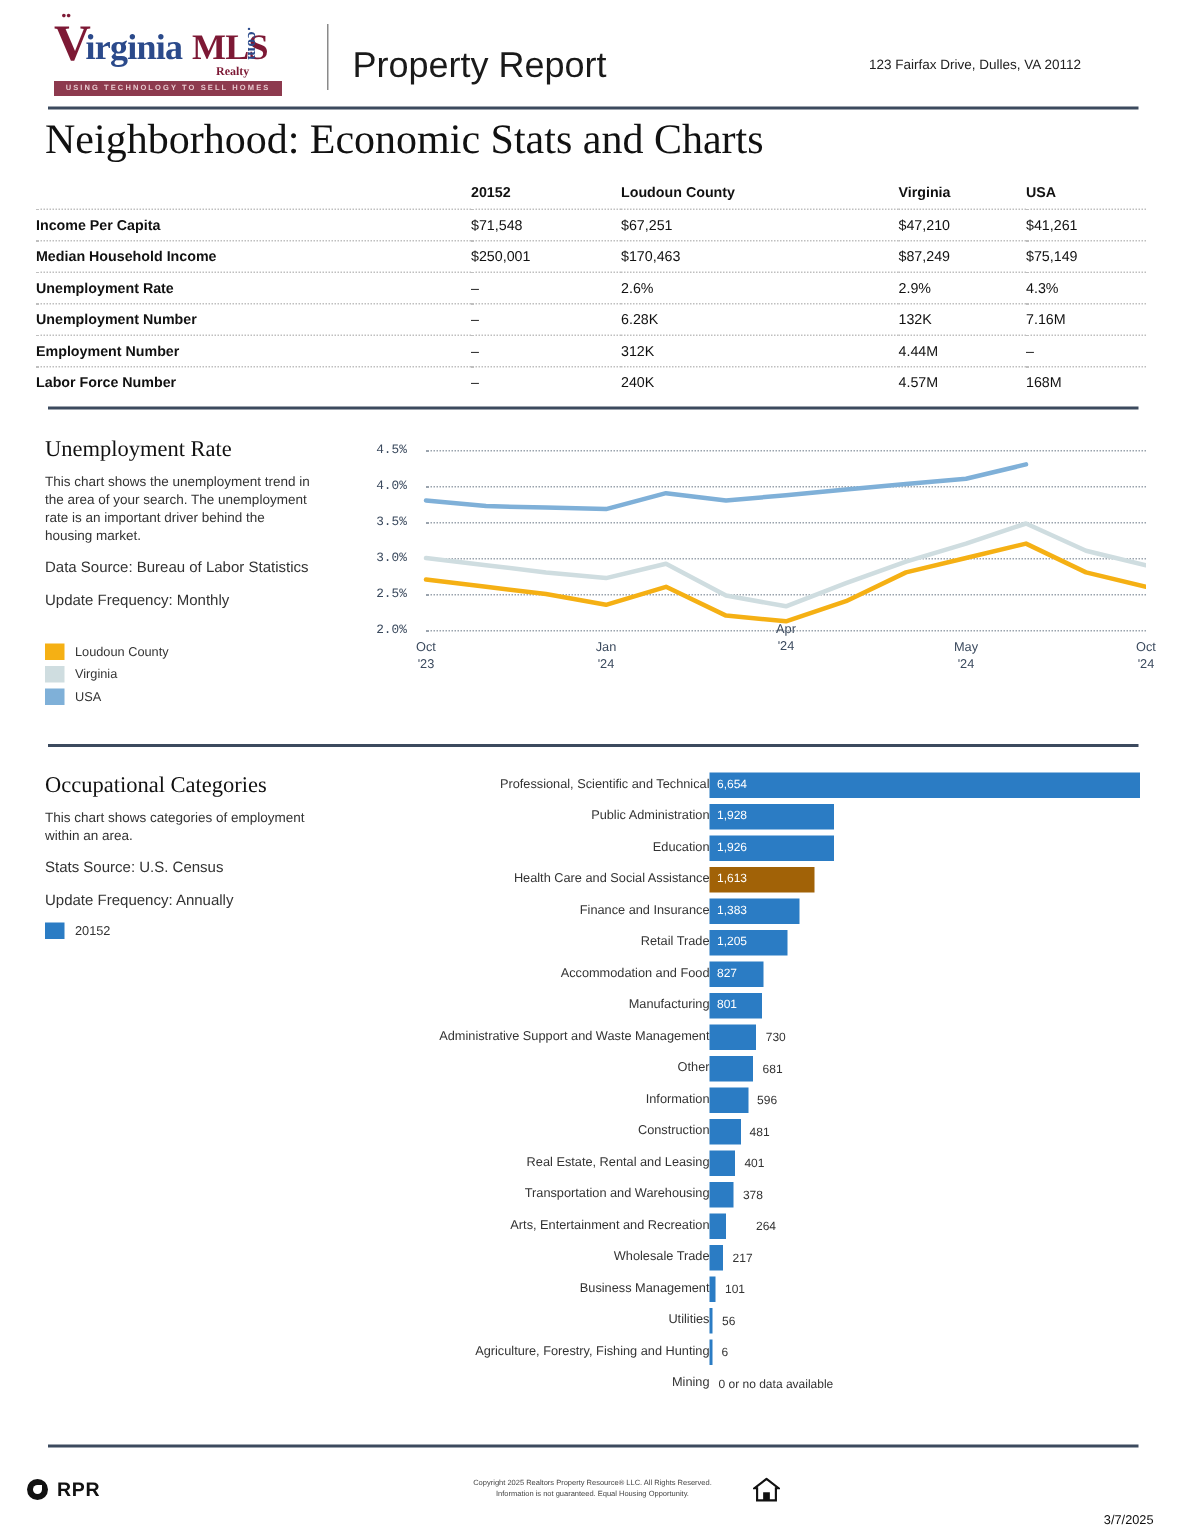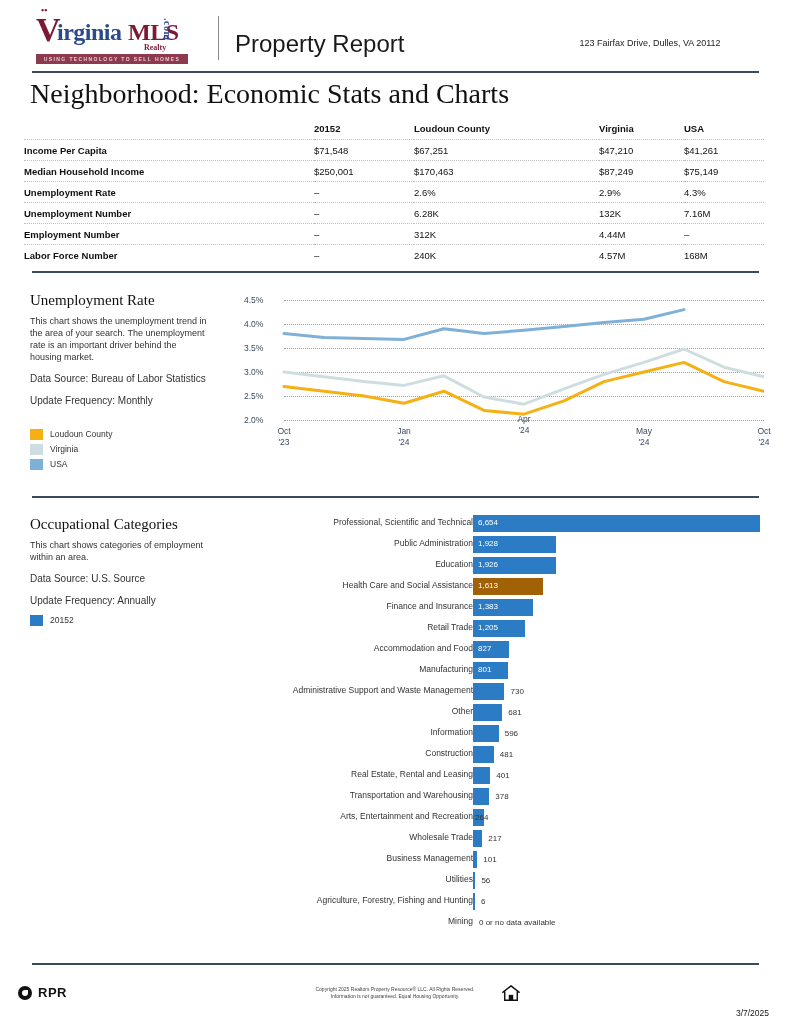--- a/index.html
+++ b/index.html
@@ -160,21 +160,21 @@
     width: 13px; height: 11px; margin-right: 7px; flex: 0 0 auto;
   }
   .legend-text { font-size: 8.5px; color: #333; }
 
   #unemp-chart {
     position: absolute; left: 244px; top: 294px;
     width: 520px; height: 180px;
   }
   .y-tick {
     position: absolute; left: 0; width: 34px;
-    text-align: left; font-size: 8.5px; color: #3b4a5e;
+    text-align: center; font-size: 8.5px; color: #3b4a5e; font-family: Liberation Mono, monospace;
   }
   .gridline {
     position: absolute; left: 40px; width: 480px; height: 1px;
     border-top: 1px dotted #9aa3ad;
   }
   .x-tick {
     position: absolute; text-align: center; font-size: 8.5px;
     color: #3b4a5e; line-height: 11px; width: 40px;
   }
 
@@ -383,21 +383,21 @@
         <div>Oct</div>
         <div>'24</div>
       </div>
     </div>
 
   <div class="section-rule" id="rule-2"></div>
 
   <div id="occ-left">
     <div class="panel-heading">Occupational Categories</div>
     <div class="panel-desc">This chart shows categories of employment within an area.</div>
-    <div class="panel-meta">Data Source: U.S. Source</div>
+    <div class="panel-meta">Stats Source: U.S. Census</div>
     <div class="panel-meta">Update Frequency: Annually</div>
   </div>
   <div id="occ-legend">
       <div class="legend-row">
         <span class="legend-swatch" style="background: rgb(43, 124, 196);"></span>
         <span class="legend-text">20152</span>
       </div>
     </div>
 
   <div id="occ-chart">
@@ -504,21 +504,21 @@
         <div class="bar-label">Transportation and Warehousing</div>
         <div class="bar-track">
           <div class="bar-fill" style="width: 16.3039px; background: rgb(43, 124, 196);"></div>
           <div class="bar-value-out" style="left: 22.3039px;">378</div>
         </div>
       </div>
       <div class="bar-row">
         <div class="bar-label">Arts, Entertainment and Recreation</div>
         <div class="bar-track">
           <div class="bar-fill" style="width: 11.3868px; background: rgb(43, 124, 196);"></div>
-          <div class="bar-value-out" style="left: 2px;">264</div>
+          <div class="bar-value-out" style="left: 31px;">264</div>
         </div>
       </div>
       <div class="bar-row">
         <div class="bar-label">Wholesale Trade</div>
         <div class="bar-track">
           <div class="bar-fill" style="width: 9.35963px; background: rgb(43, 124, 196);"></div>
           <div class="bar-value-out" style="left: 15.3596px;">217</div>
         </div>
       </div>
       <div class="bar-row">

